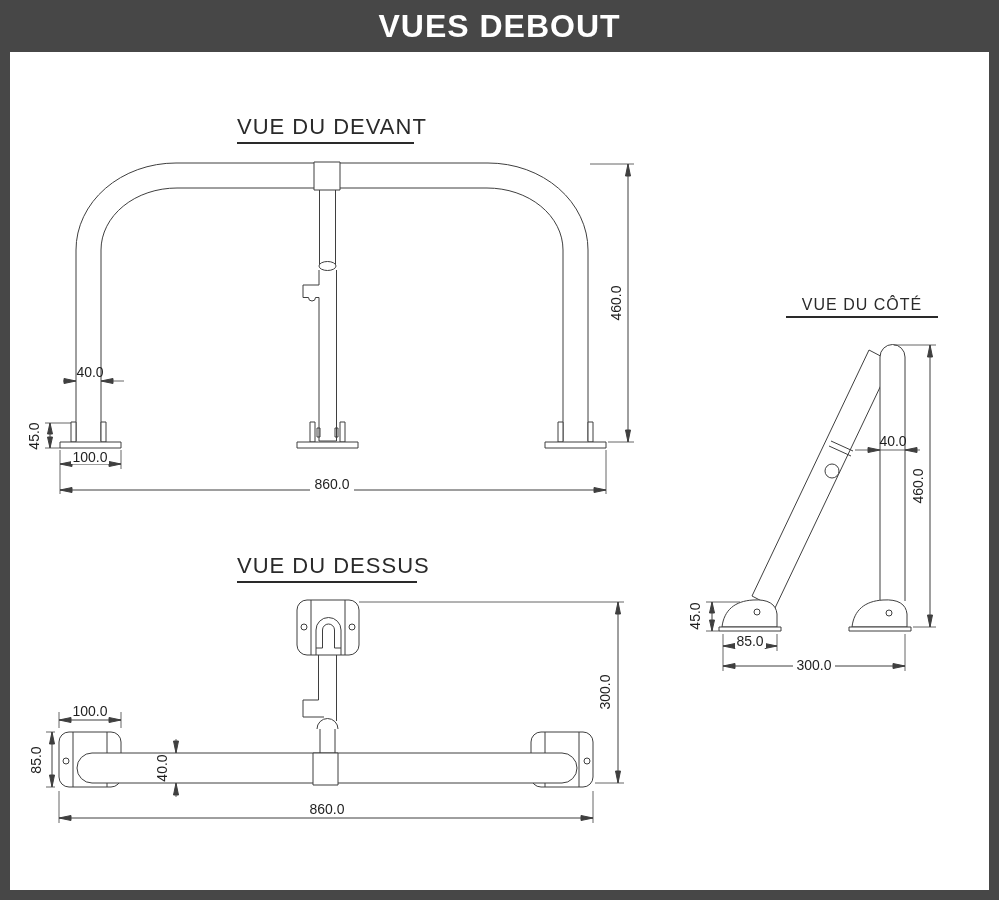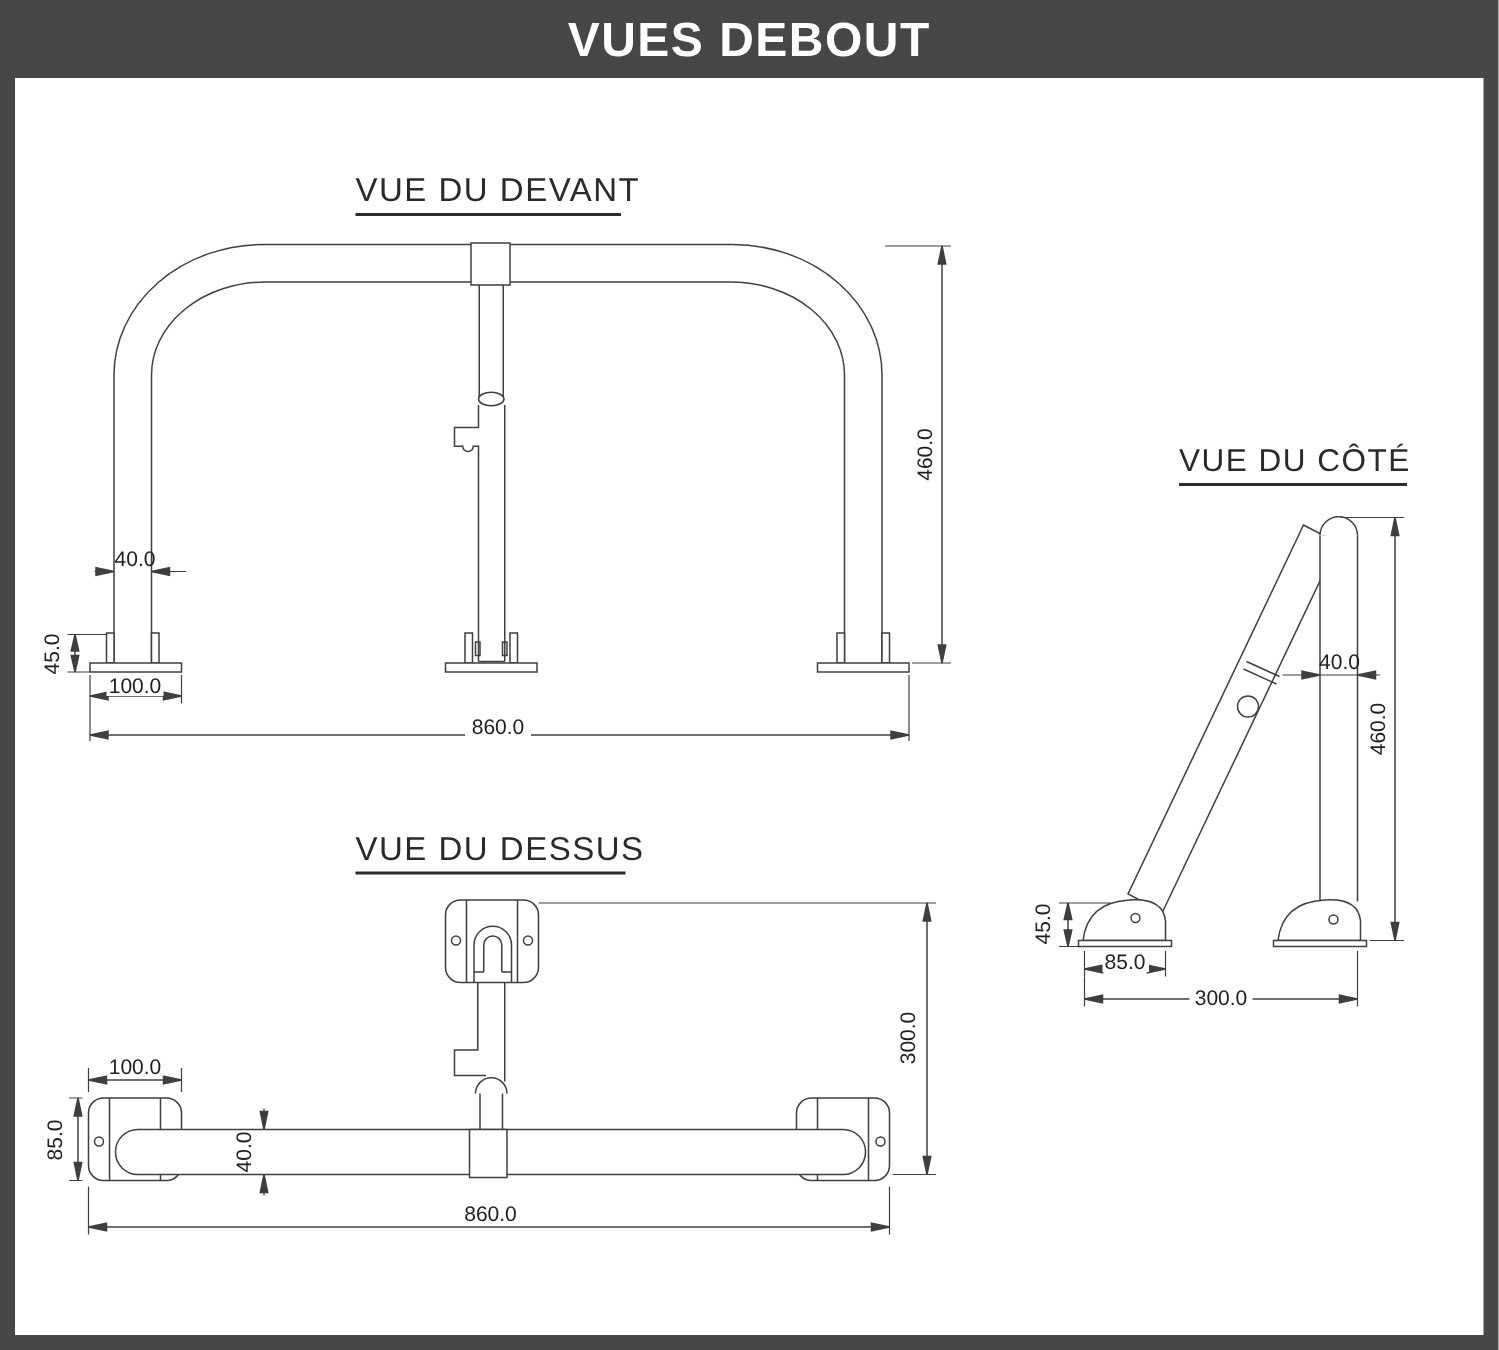--- a/index.html
+++ b/index.html
@@ -22,21 +22,21 @@
     background:#ffffff;
   }
   .drawing-svg{position:absolute;left:0;top:0;width:999px;height:900px;}
   .view-title{
     position:absolute;text-align:center;color:#2a2a2a;
     font-size:22px;font-weight:400;letter-spacing:1px;white-space:nowrap;
     border-bottom:2px solid #2a2a2a;padding-bottom:2px;
   }
   .vt-front{left:237px;top:114px;width:177px;}
   .vt-top{left:237px;top:553px;width:180px;}
-  .vt-side{left:786px;top:296px;width:152px;font-size:21px;}
+  .vt-side{left:786px;top:296px;width:152px;font-size:16px;}
   svg path,svg rect,svg line,svg circle,svg ellipse{vector-effect:non-scaling-stroke;}
   svg text{font-family:"Liberation Sans",sans-serif;font-size:14px;fill:#1f1f1f;}
 </style>
 </head>
 <body>
 
 <div class="frame">
   <div class="titlebar">
     <h1>VUES DEBOUT</h1>
   </div>

